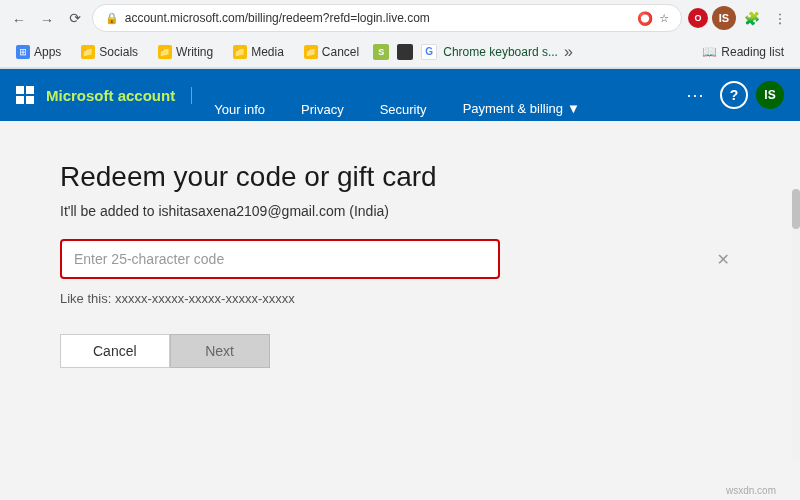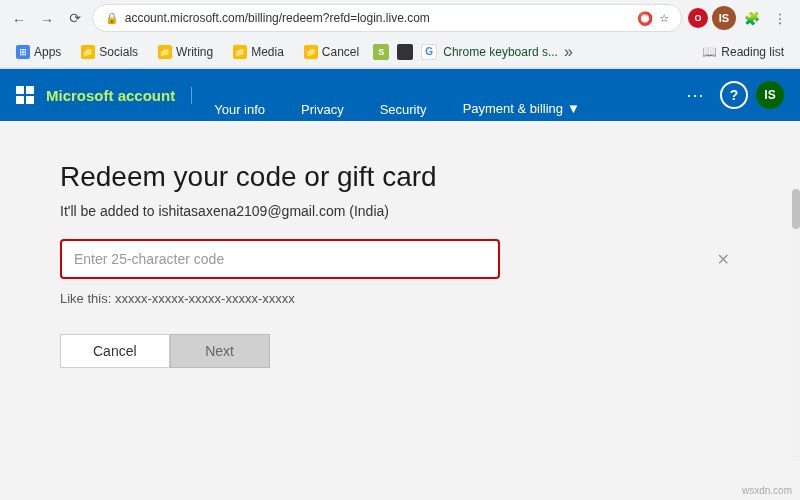--- a/index.html
+++ b/index.html
@@ -56,21 +56,21 @@
     .buttons-row { display: flex; }
     .btn-cancel { padding: 8px 32px; background: white; border: 1px solid #ccc; color: #333; font-size: 14px; cursor: pointer; min-width: 100px; }
     .btn-next { padding: 8px 32px; background: #d0d0d0; border: 1px solid #bbb; color: #666; font-size: 14px; cursor: pointer; min-width: 100px; }
 
     
     .scrollbar { position: absolute; right: 0; top: 68px; bottom: 0; width: 8px; background: #f1f1f1; }
     .scrollbar-thumb { position: absolute; top: 0; width: 8px; height: 40px; background: #c1c1c1; border-radius: 4px; }
     .page-wrapper { position: relative; }
 
     
-    .watermark { position: fixed; bottom: 4px; right: 8px; font-size: 10px; color: #aaa; }
+    .watermark { position: fixed; bottom: 4px; right: 24px; font-size: 10px; color: #aaa; }
   </style>
 </head>
 <body>
 
 <div class="browser-chrome">
   <div class="browser-titlebar">
     <button class="nav-btn">←</button>
     <button class="nav-btn">→</button>
     <button class="nav-btn">⟳</button>
     <div class="address-bar">

